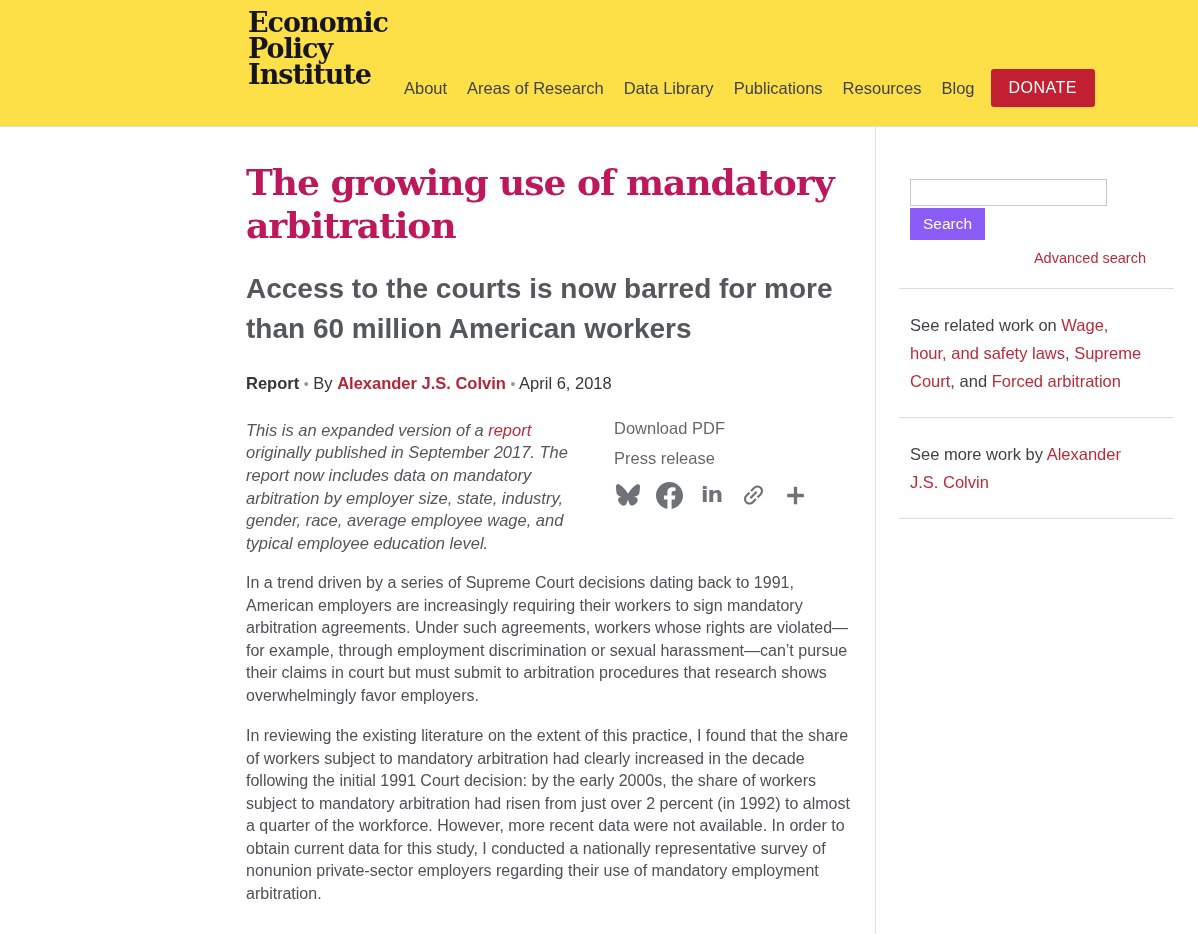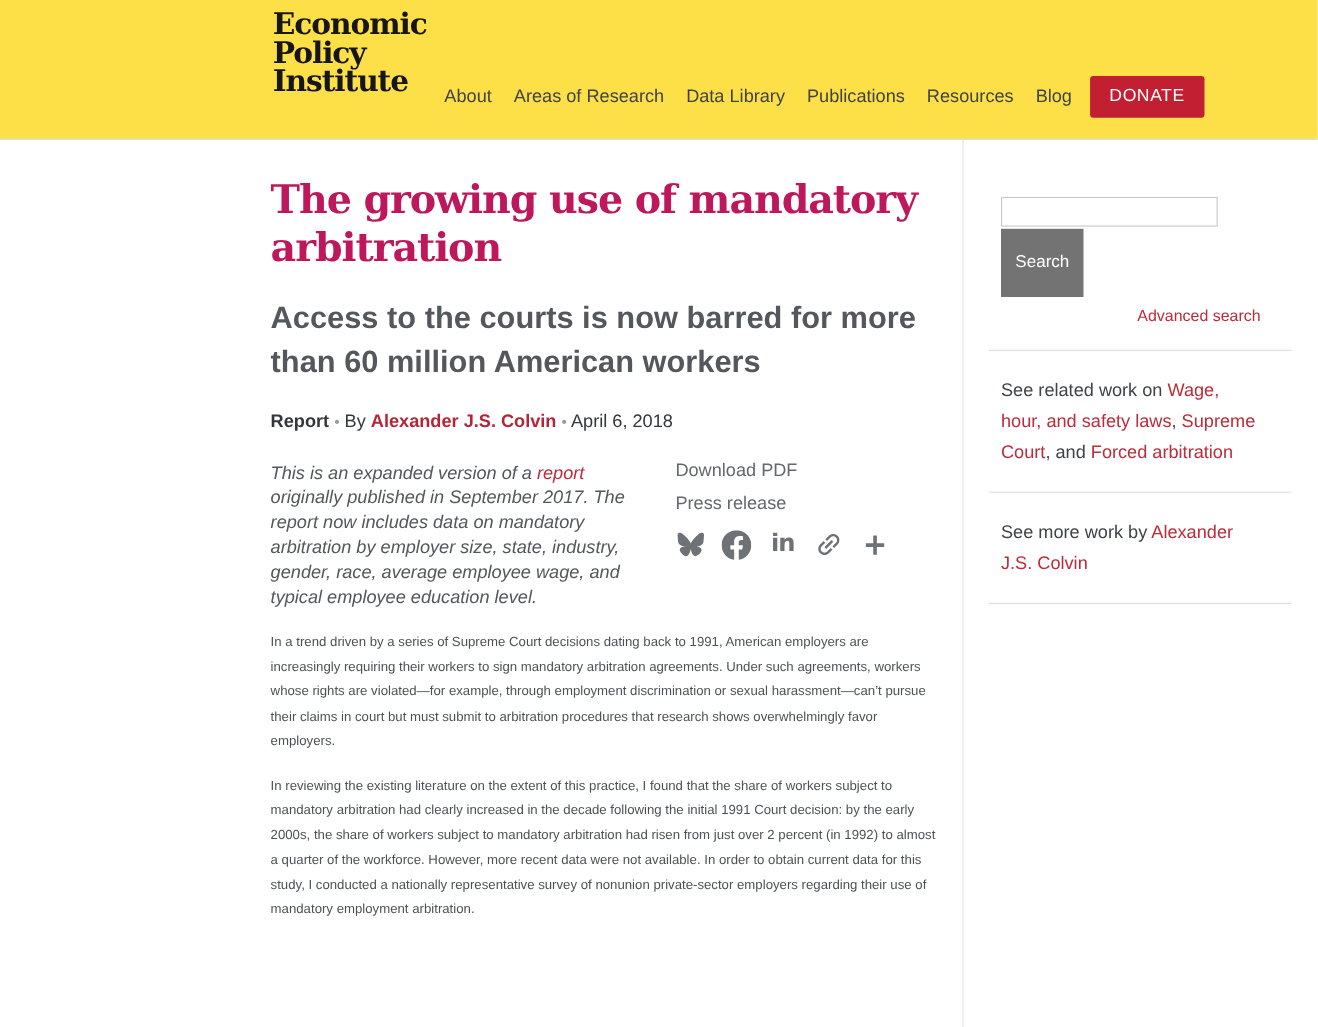--- a/index.html
+++ b/index.html
@@ -46,29 +46,29 @@
   .share-row { display:flex; align-items:center; gap:15px; margin-top:14px; }
   .share-row .sicon { width:27px; height:27px; display:flex; align-items:center;
                       justify-content:center; cursor:pointer; }
   .share-row svg { fill:#6e7277; }
   .linkedin-text { font-family:"DejaVu Sans", sans-serif; font-weight:800;
                    font-size:22px; color:#6e7277; letter-spacing:-1px; line-height:1; }
 
   h3.section-heading { font-family:"DejaVu Serif", serif; font-weight:700;
                        font-size:29px; color:#2d3037; margin-top:44px;
                        letter-spacing:-0.5px; }
-  p.body-text { max-width:612px; font-size:12px; line-height:22.5px;
+  p.body-text { max-width:612px; font-size:16px; line-height:22.5px;
                 color:#4d5156; margin-top:18px; }
 
   
   .search-input { display:block; width:197px; height:27px;
                   border:1px solid #c8c8c8; background:#fff; outline:none;
                   font-size:14px; padding:0 6px; }
-  .search-button { display:inline-block; margin-top:2px; background:#737373;
-                   color:#fff; border:none; font-size:15.5px; padding:22px 13px;
+  .search-button { display:inline-block; margin-top:2px; background:#8b5cf6;
+                   color:#fff; border:none; font-size:15.5px; padding:7px 13px;
                    font-family:"Liberation Sans", sans-serif; cursor:pointer; }
   a.advanced { display:block; text-align:right; color:#bb2b3a; font-size:14.5px;
                text-decoration:none; margin-top:10px; cursor:pointer; }
   .sidebar hr { border:none; border-top:1px solid #dcdcdc;
                 margin:22px -28px 22px -11px; }
   .side-text { font-size:16.5px; line-height:28px; color:#3f4348; max-width:240px; }
   .side-text a { color:#bb2b3a; text-decoration:none; cursor:pointer; }
 </style>
 </head>
 <body>

